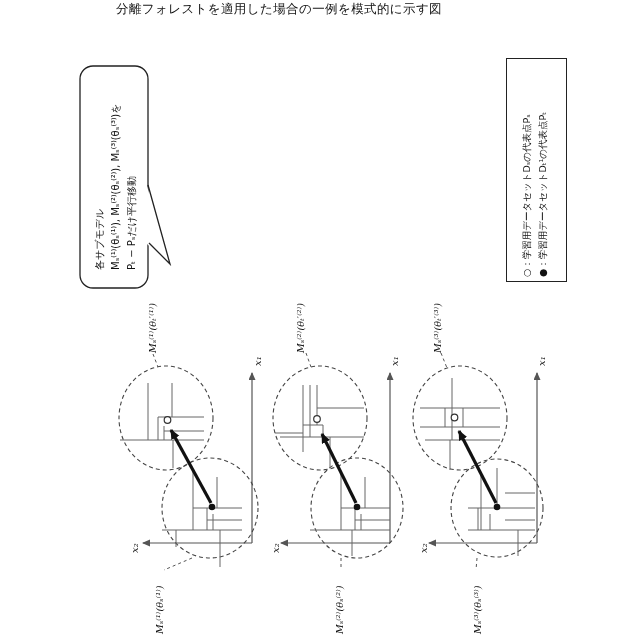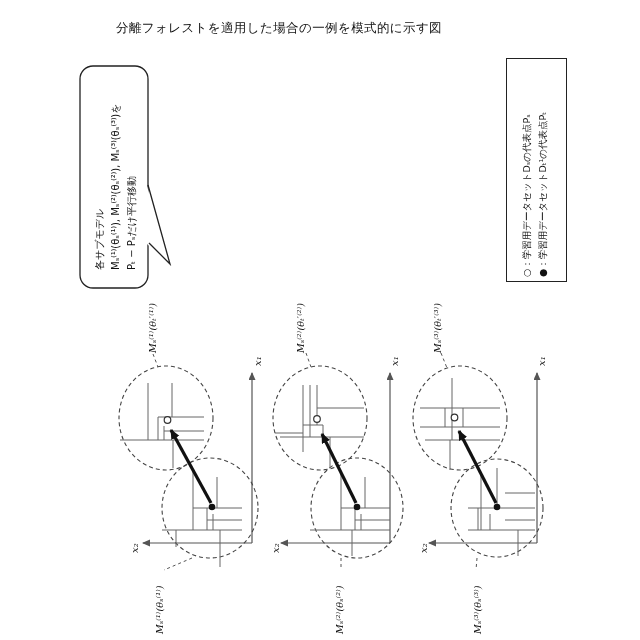--- a/index.html
+++ b/index.html
@@ -1,19 +1,19 @@
 <!DOCTYPE html>
 <html><head>
 <meta charset="utf-8">
 <style>
   html,body{margin:0;padding:0;background:#fff;}
   .stage{position:relative;width:640px;height:640px;background:#fff;overflow:hidden;
          font-family:"DejaVu Sans","Liberation Sans",sans-serif;color:#1a1a1a;}
   .stage svg{position:absolute;left:0;top:0;}
-  .title{position:absolute;left:116px;top:20px;font-size:12.5px;letter-spacing:0.4px;color:#111;}
+  .title{position:absolute;left:116px;top:1px;font-size:12.5px;letter-spacing:0.4px;color:#111;}
   
   .rot{position:absolute;transform-origin:0 100%;transform:rotate(-90deg);white-space:nowrap;}
   .callout-text{font-size:10px;line-height:16px;color:#111;}
   .legend-text{font-size:9.5px;line-height:16px;color:#111;}
   .mlabel{font-family:"DejaVu Serif","DejaVu Sans",serif;font-style:italic;
           font-size:9.5px;line-height:13px;letter-spacing:0.2px;color:#111;}
   .axlabel{font-family:"DejaVu Serif","DejaVu Sans",serif;font-style:italic;
            font-size:10px;line-height:11px;color:#222;}
   .legend-box{position:absolute;left:506px;top:58px;width:61px;height:224px;
               border:1.3px solid #222;box-sizing:border-box;background:#fff;}

